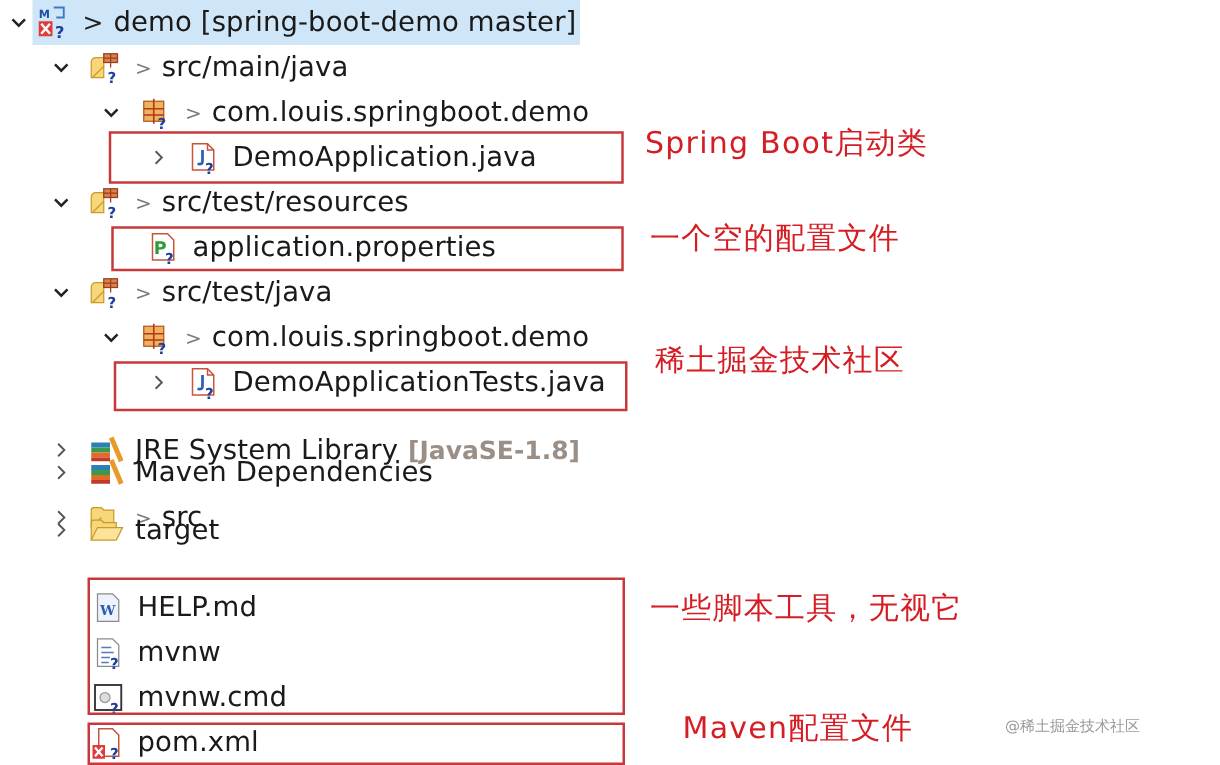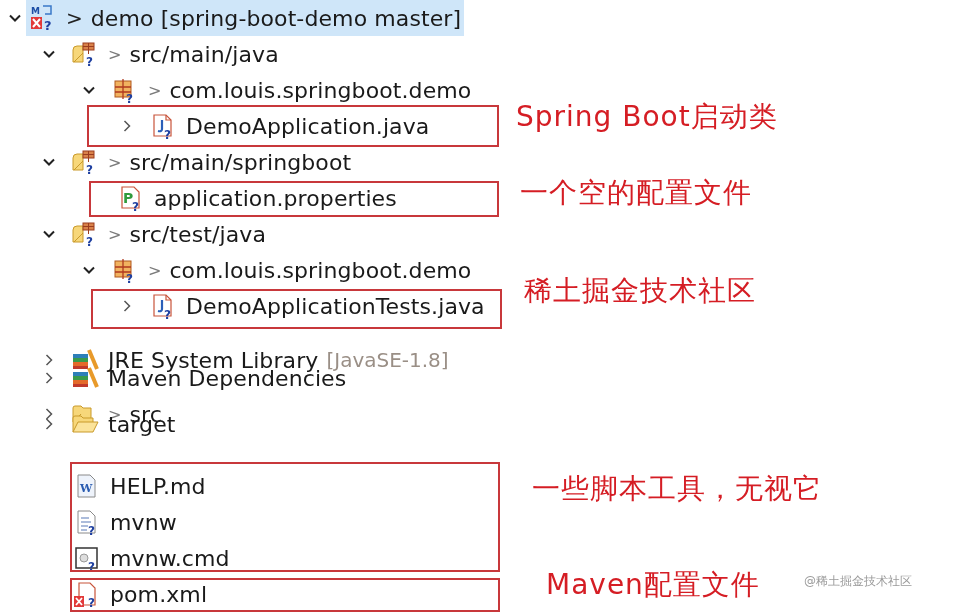--- a/index.html
+++ b/index.html
@@ -7,26 +7,26 @@
   body { position: relative; font-family: "DejaVu Sans", "Liberation Sans", sans-serif; color: #1a1a1a; }
 
   .tree { position: absolute; left: 0; top: 0; width: 976px; height: 612px; }
   .row { position: absolute; height: 36px; display: flex; align-items: center; white-space: nowrap; }
   .row .twisty { width: 22px; height: 22px; display: inline-flex; align-items: center; justify-content: center; margin-right: 10px; }
   .row .twisty svg { width: 16px; height: 16px; }
   .row .icon { width: 30px; height: 30px; display: inline-flex; align-items: center; justify-content: center; margin-right: 8px; }
   .row .icon svg { width: 28px; height: 28px; }
   .row .dirty { color: #7a7a7a; font-size: 16px; margin-right: 8px; }
   .row .label { font-size: 22px; letter-spacing: 0.1px; }
-  .row .decor { color: #9a8f86; font-size: 20px; margin-left: 8px; }
+  .row .decor { color: #9a8f86; font-size: 20px; margin-left: 8px; font-weight: bold; }
   .selected-bg { position: absolute; left: 26px; top: 0; width: 438px; height: 36px; background: #cfe6f9; }
 
   .hl-box { position: absolute; border: 2px solid #c8383b; }
 
-  .note { position: absolute; color: #d51d24; font-size: 28px; white-space: nowrap; font-family: "DejaVu Sans", "Liberation Sans", sans-serif; letter-spacing: 1px; }
+  .note { position: absolute; color: #d51d24; font-size: 24px; white-space: nowrap; font-family: "DejaVu Sans", "Liberation Sans", sans-serif; letter-spacing: 1px; }
   .watermark { position: absolute; left: 804px; top: 573px; color: #9a9a9a; font-size: 12px; white-space: nowrap; }
 </style>
 </head>
 <body>
 
 <div class="tree">
 
   <div class="selected-bg"></div>
   <div class="row" style="left:4px; top:0;">
     <span class="twisty">
@@ -109,21 +109,21 @@
     <span class="icon">
       <svg viewBox="0 0 28 28">
         <path d="M2 22 L2 10 Q2 6 6 6 L12 6 L12 22 Z" fill="#f7d77a" stroke="#c99a2a" stroke-width="1"></path>
         <path d="M3 22 L12 13" stroke="#c99a2a" stroke-width="1"></path>
         <rect x="12" y="3" width="11" height="7" fill="#d9824a" stroke="#9b3d1e" stroke-width="1"></rect>
         <path d="M17.5 3 L17.5 14 M12 6.5 L23 6.5" stroke="#9b3d1e" stroke-width="1"></path>
         <text x="15" y="26" font-size="12" font-weight="bold" fill="#1e3fa0" font-family="DejaVu Sans, sans-serif">?</text>
       </svg>
     </span>
     <span class="dirty">&gt;</span>
-    <span class="label">src/main/springboot</span>
+    <span class="label">src/test/resources</span>
   </div>
 
   <div class="row" style="left:116px; top:180px;">
     <span class="icon">
       <svg viewBox="0 0 28 28">
         <path d="M5 3 L17 3 L22 8 L22 24 L5 24 Z" fill="#fff" stroke="#c8543a" stroke-width="1.2"></path>
         <text x="6" y="19" font-size="14" font-weight="bold" fill="#2f9a3c" font-family="DejaVu Sans, sans-serif">P</text>
         <text x="15" y="27" font-size="12" font-weight="bold" fill="#1e3fa0" font-family="DejaVu Sans, sans-serif">?</text>
       </svg>
     </span>
@@ -299,16 +299,16 @@
 
 <div class="hl-box" style="left:87px; top:105px; width:412px; height:42px;"></div>
 <div class="hl-box" style="left:89px; top:181px; width:410px; height:36px;"></div>
 <div class="hl-box" style="left:91px; top:289px; width:411px; height:40px;"></div>
 <div class="hl-box" style="left:70px; top:462px; width:430px; height:110px;"></div>
 <div class="hl-box" style="left:70px; top:578px; width:430px; height:34px;"></div>
 
 <div class="note" style="left:516px; top:98px;">Spring Boot启动类</div>
 <div class="note" style="left:520px; top:174px;">一个空的配置文件</div>
 <div class="note" style="left:524px; top:272px;">稀土掘金技术社区</div>
-<div class="note" style="left:532px; top:470px;">一些脚本工具，无视它</div>
+<div class="note" style="left:520px; top:470px;">一些脚本工具，无视它</div>
 <div class="note" style="left:546px; top:566px;">Maven配置文件</div>
 
 <div class="watermark">@稀土掘金技术社区</div>
 
 </body></html>

